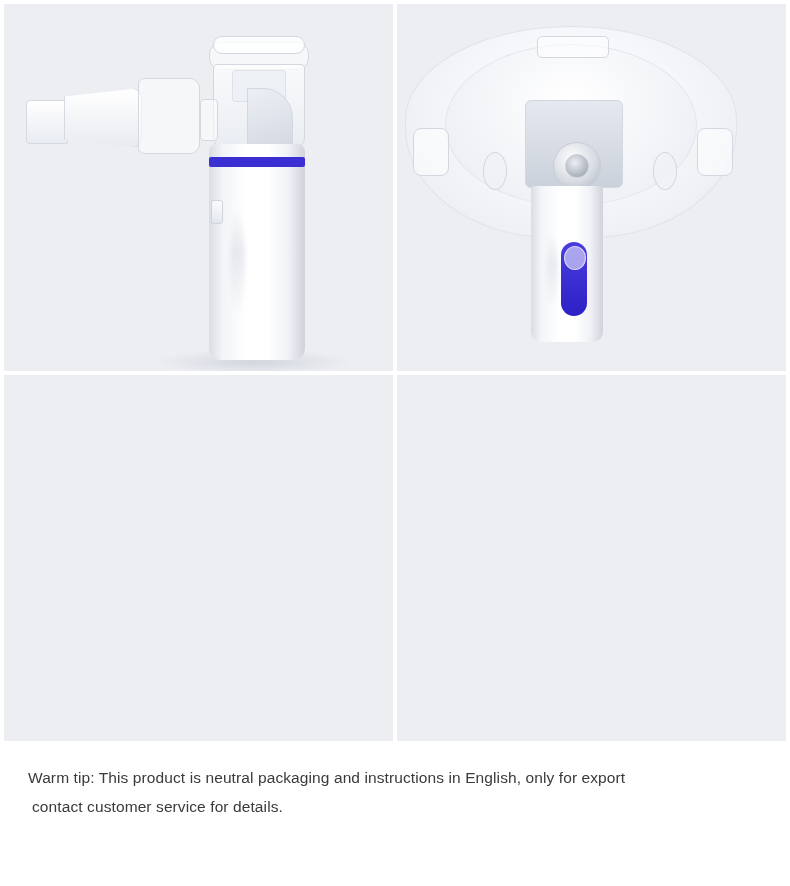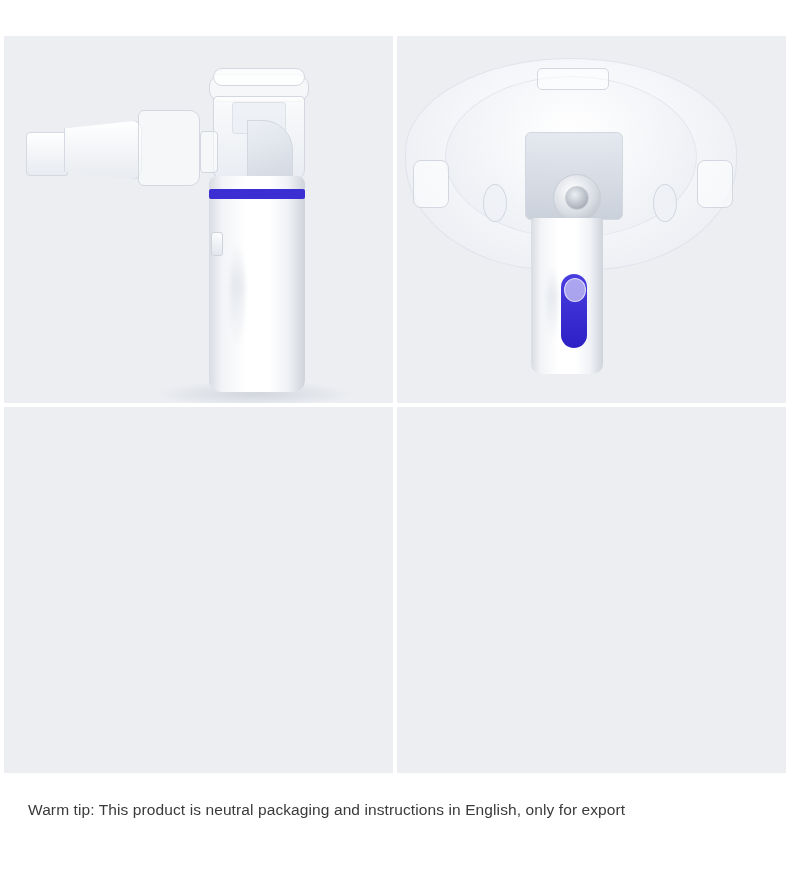--- a/index.html
+++ b/index.html
@@ -11,21 +11,20 @@
     width: 790px;
     height: 886px;
     font-family: "Liberation Sans", sans-serif;
     overflow: hidden;
   }
   .page {
     position: relative;
     width: 790px;
     height: 626px;
     background: #ffffff;
-    margin-top: 32px;
   }
   .grid {
     position: absolute;
     left: 0;
     top: 0;
     width: 790px;
     height: 745px;
     display: grid;
     grid-template-columns: 1fr 1fr;
     grid-template-rows: 1fr 1fr;
@@ -201,15 +200,16 @@
       
       
       
       
     </div>
 
   </div>
 
   <div class="tip">
     <p class="l1">Warm tip: This product is neutral packaging and instructions in English, only for export</p>
+    <p class="l3">contact customer service for details.</p>
   </div>
 
 </div>
 
 </body></html>

